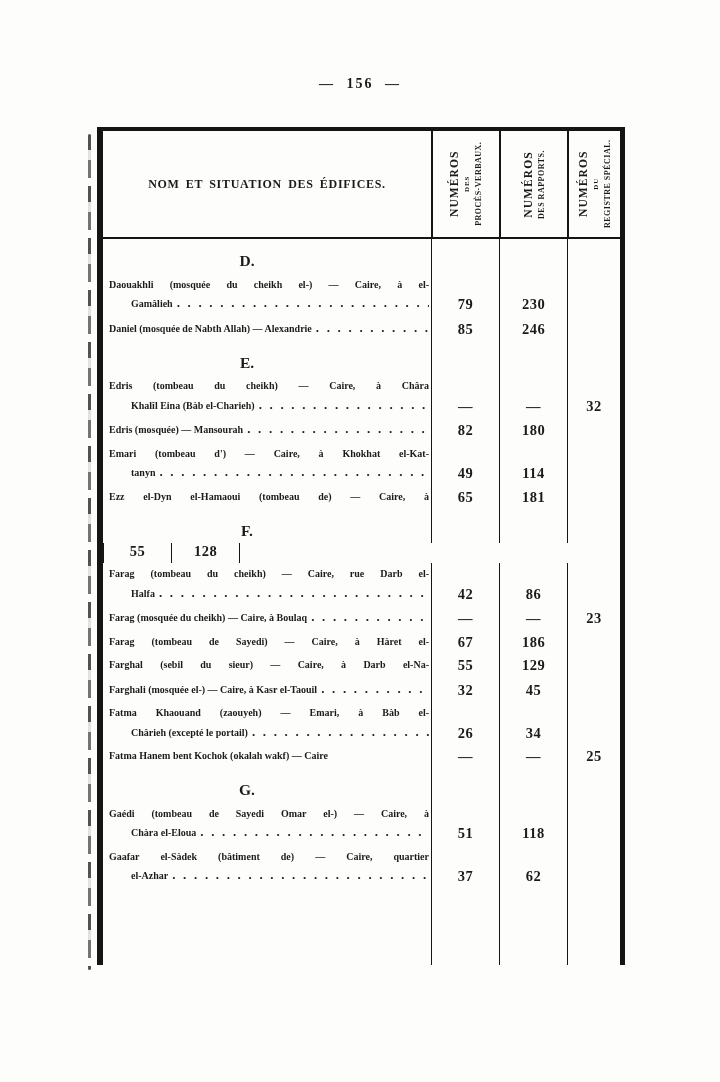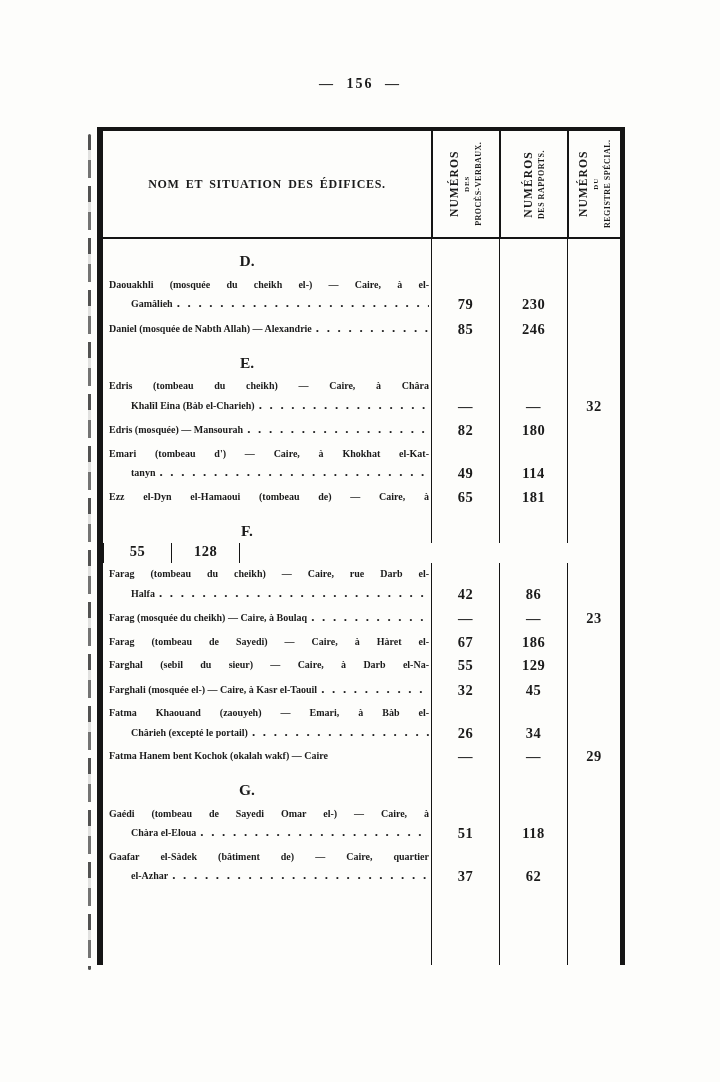--- a/index.html
+++ b/index.html
@@ -424,21 +424,21 @@
               <span class="ntext">Fatma Hanem bent Kochok (okalah wakf) — Caire</span>
             </div>
           </div>
     <div class="c-num c-pv">
             <span class="num">—</span>
           </div>
     <div class="c-num c-rap">
             <span class="num">—</span>
           </div>
     <div class="c-num c-reg">
-            <span class="num">29</span>
+            <span class="num">25</span>
           </div>
   </div>
 
   <div class="row section-row">
     <div class="c-name letter">G.</div>
     <div class="c-num c-pv">
             <span class="num"></span>
           </div>
     <div class="c-num c-rap">
             <span class="num"></span>

